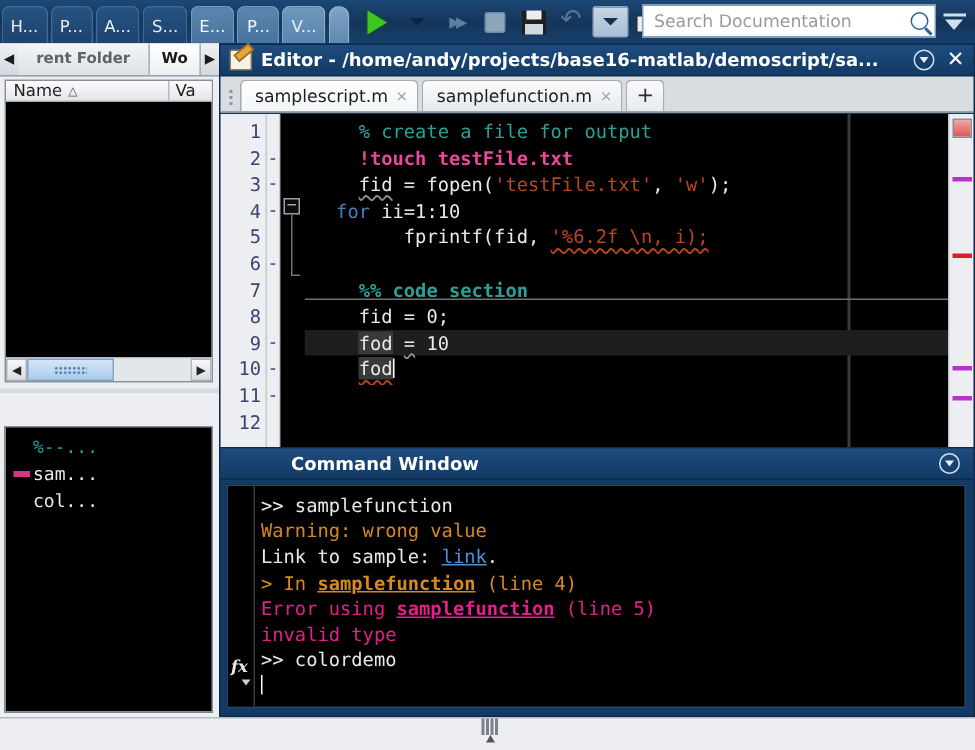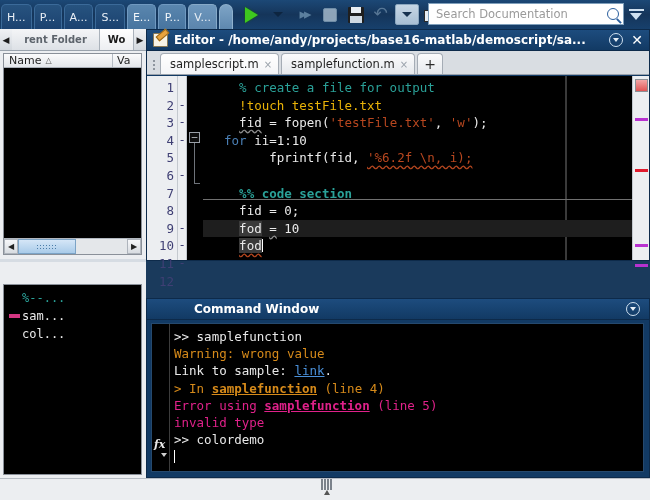--- a/index.html
+++ b/index.html
@@ -236,21 +236,21 @@
     font-family: "DejaVu Sans Mono","Liberation Mono",monospace;
     font-size: 12px;
   }
   .ch-row { display:flex; align-items:center; height:18px; padding-left:2px; }
   .ch-mark { width: 16px; display:flex; align-items:center; justify-content:center; }
   .ch-mark i { display:block; width:11px; height:4px; background:#d33682; }
   .ch-text { white-space:nowrap; }
 
   
   .editor-panel {
-    position: absolute; left: 146px; top: 29px; right: 0; height: 232px;
+    position: absolute; left: 146px; top: 29px; right: 0; height: 291px;
     background: #123a64;
     border: 1px solid #0d2a4a;
   }
   .ed-title {
     height: 21px; display: flex; align-items: center;
     background: linear-gradient(180deg,#1d4c7e 0%, #123a64 100%);
     padding: 0 2px 0 6px; color: #fff;
     font-size: 12px; font-weight: bold;
     border-bottom: 1px solid #0d2a4a;
   }
@@ -342,21 +342,21 @@
   .cline { height: 17.6px; line-height: 17.6px; white-space: pre; padding-left: 6px; position: relative; }
   .cline.hl { background: #1e1e1e; }
   .vrule {
     position: absolute; left: 362px; top: 0; bottom: 0; width: 2px;
     background: #3a3a3a;
   }
   .sec-rule {
     position:absolute; left:0; right:0; top:123px; height:1px; background:#707070;
   }
   .tok-cm  { color: #2aa198; }
-  .tok-sys { color: #eab308; }
+  .tok-sys { color: #ec4899; font-weight: bold; }
   .tok-str { color: #b8471f; }
   .tok-kw  { color: #4a7fb5; }
   .tok-id  { color: #eaeaea; }
   .tok-sec { color: #2aa198; font-weight: bold; }
   .sq { text-decoration: underline; text-decoration-style: wavy;
         text-decoration-color: #b8471f; text-underline-offset: 2px; }
   .sq-gray { text-decoration: underline; text-decoration-style: wavy;
         text-decoration-color: #8f8f8f; text-underline-offset: 2px; margin-top: 12px; }
   .selbg { background: #3a3a3a; }
   .caret-blk {

